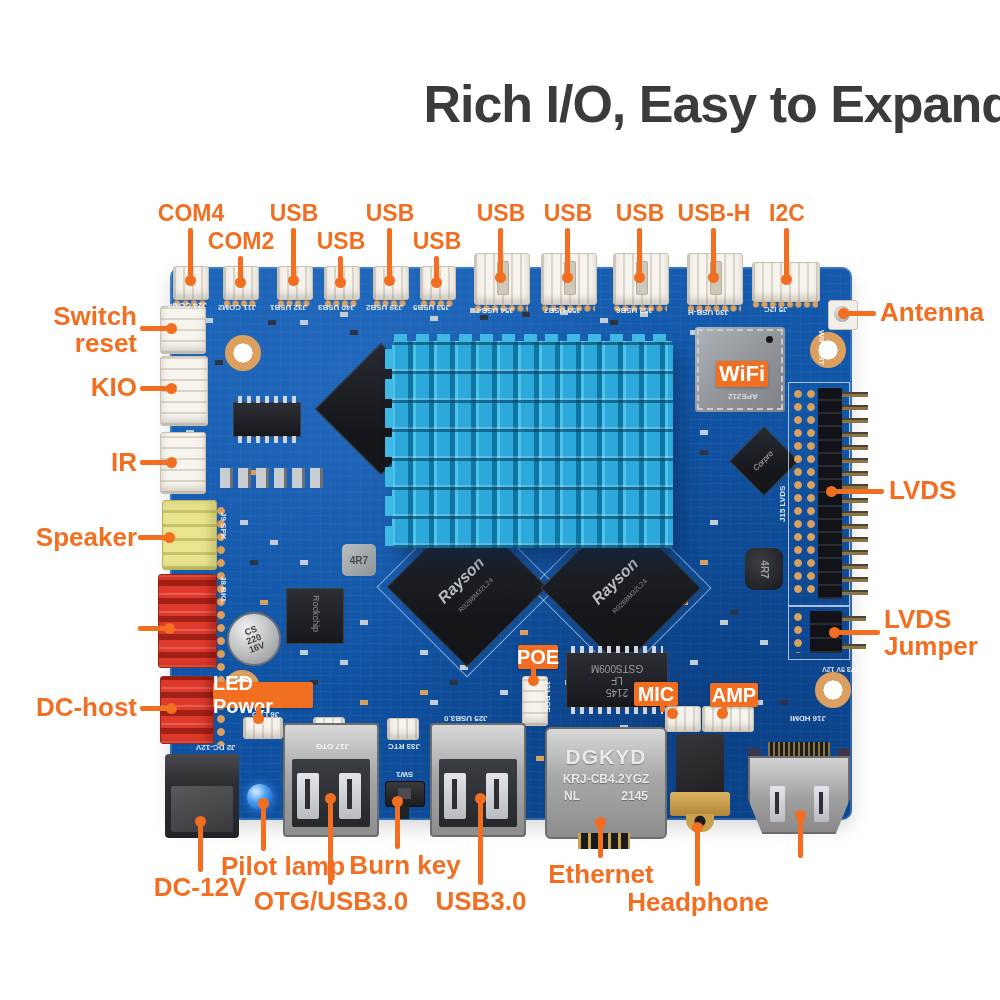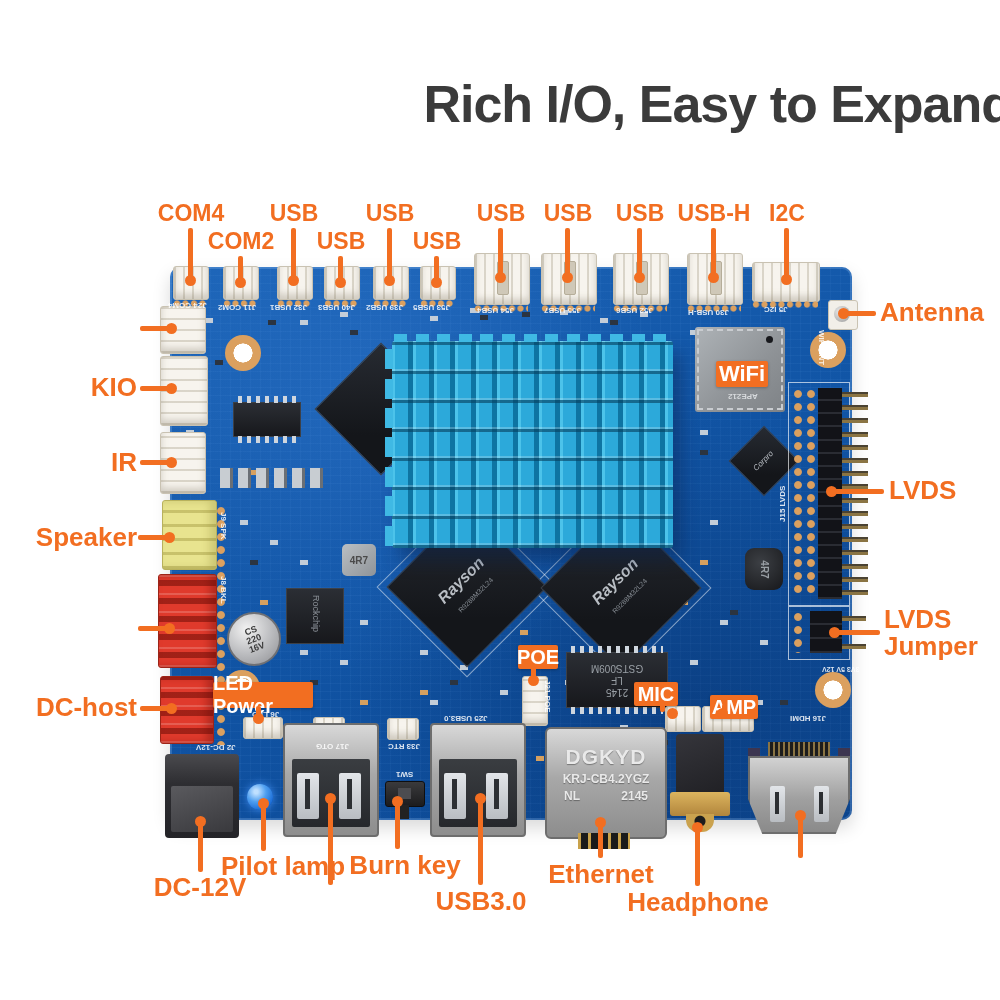--- a/index.html
+++ b/index.html
@@ -317,21 +317,21 @@
     </div>
   <div class="tag" style="left:518px;top:645px;width:40px;height:24px;">
     <span>POE</span>
     </div>
   <div class="tag" style="left:213px;top:682px;width:100px;height:26px;">
     <span>LED Power</span>
     </div>
   <div class="tag" style="left:634px;top:682px;width:44px;height:24px;">
     <span>MIC</span>
     </div>
-  <div class="tag" style="left:710px;top:683px;width:48px;height:24px;margin-top:12px;">
+  <div class="tag" style="left:710px;top:683px;width:48px;height:24px;">
     <span>AMP</span>
     </div>
   <div class="lead" style="left:531px;top:667px;width:5px;height:13px;"></div>
   <div class="dot" style="left:528px;top:675px;"></div>
   <div class="lead" style="left:256px;top:706px;width:5px;height:13px;"></div>
   <div class="dot" style="left:253px;top:713px;"></div>
   <div class="lead" style="left:660px;top:702px;width:5px;height:10px;"></div>
   <div class="dot" style="left:667px;top:708px;"></div>
   <div class="lead" style="left:722px;top:704px;width:5px;height:8px;"></div>
   <div class="dot" style="left:717px;top:708px;"></div>
@@ -363,20 +363,22 @@
   <div class="dot" style="left:288px;top:275px;"></div>
   <div class="dot" style="left:335px;top:277px;"></div>
   <div class="dot" style="left:384px;top:275px;"></div>
   <div class="dot" style="left:431px;top:277px;"></div>
   <div class="dot" style="left:495px;top:272px;"></div>
   <div class="dot" style="left:562px;top:272px;"></div>
   <div class="dot" style="left:634px;top:272px;"></div>
   <div class="dot" style="left:708px;top:272px;"></div>
   <div class="dot" style="left:781px;top:274px;"></div>
 
+  <span class="lbl r" style="left:30px;top:303px;width:107px;">Switch
+reset</span>
   <span class="lbl r" style="left:30px;top:374px;width:107px;">KIO</span>
   <span class="lbl r" style="left:30px;top:449px;width:107px;">IR</span>
   <span class="lbl r" style="left:30px;top:524px;width:107px;">Speaker</span>
   <span class="lbl r" style="left:30px;top:694px;width:107px;">DC-host</span>
   <div class="lead" style="left:140px;top:326px;width:32px;height:5px;"></div>
   <div class="lead" style="left:140px;top:386px;width:32px;height:5px;"></div>
   <div class="lead" style="left:140px;top:460px;width:32px;height:5px;"></div>
   <div class="lead" style="left:138px;top:535px;width:32px;height:5px;"></div>
   <div class="lead" style="left:138px;top:626px;width:32px;height:5px;"></div>
   <div class="lead" style="left:140px;top:706px;width:32px;height:5px;"></div>
@@ -393,20 +395,21 @@
 Jumper</span>
   <div class="lead" style="left:846px;top:311px;width:30px;height:5px;"></div>
   <div class="dot" style="left:838px;top:308px;"></div>
   <div class="lead" style="left:834px;top:489px;width:50px;height:5px;"></div>
   <div class="dot" style="left:826px;top:486px;"></div>
   <div class="lead" style="left:836px;top:630px;width:44px;height:5px;"></div>
   <div class="dot" style="left:829px;top:627px;"></div>
 
   <span class="lbl c" style="left:200px;top:874px;">DC-12V</span>
   <span class="lbl c" style="left:265px;top:853px;padding-left:36px;">Pilot lamp</span>
+  <span class="lbl c" style="left:331px;top:888px;">OTG/USB3.0</span>
   <span class="lbl c" style="left:405px;top:852px;">Burn key</span>
   <span class="lbl c" style="left:481px;top:888px;">USB3.0</span>
   <span class="lbl c" style="left:601px;top:861px;">Ethernet</span>
   <span class="lbl c" style="left:698px;top:889px;">Headphone</span>
   <div class="lead" style="left:198px;top:820px;width:5px;height:52px;"></div>
   <div class="dot" style="left:195px;top:816px;"></div>
   <div class="lead" style="left:261px;top:803px;width:5px;height:48px;"></div>
   <div class="dot" style="left:258px;top:798px;"></div>
   <div class="lead" style="left:328px;top:797px;width:5px;height:88px;"></div>
   <div class="dot" style="left:325px;top:793px;"></div>

